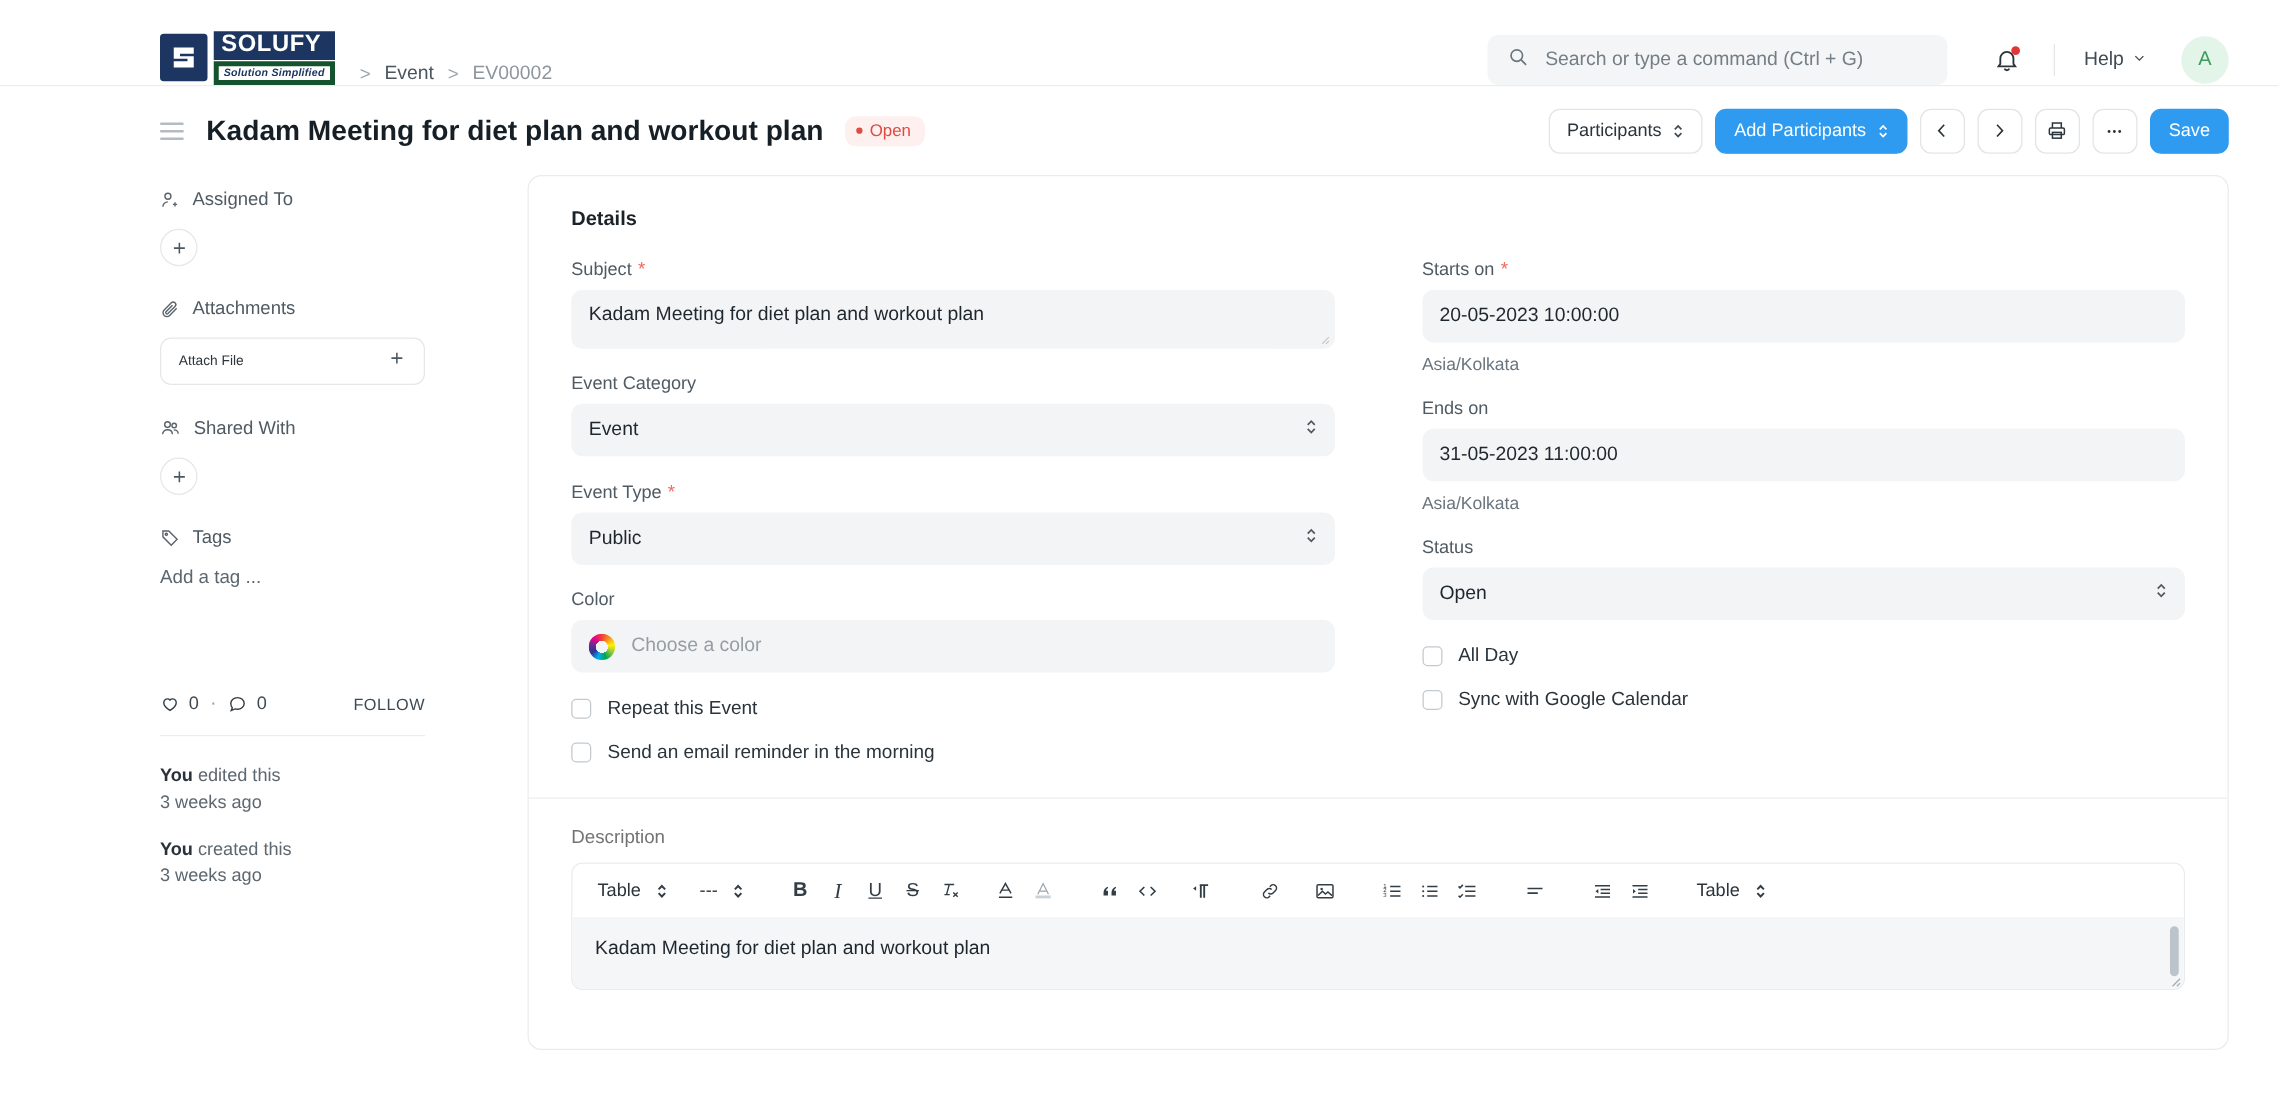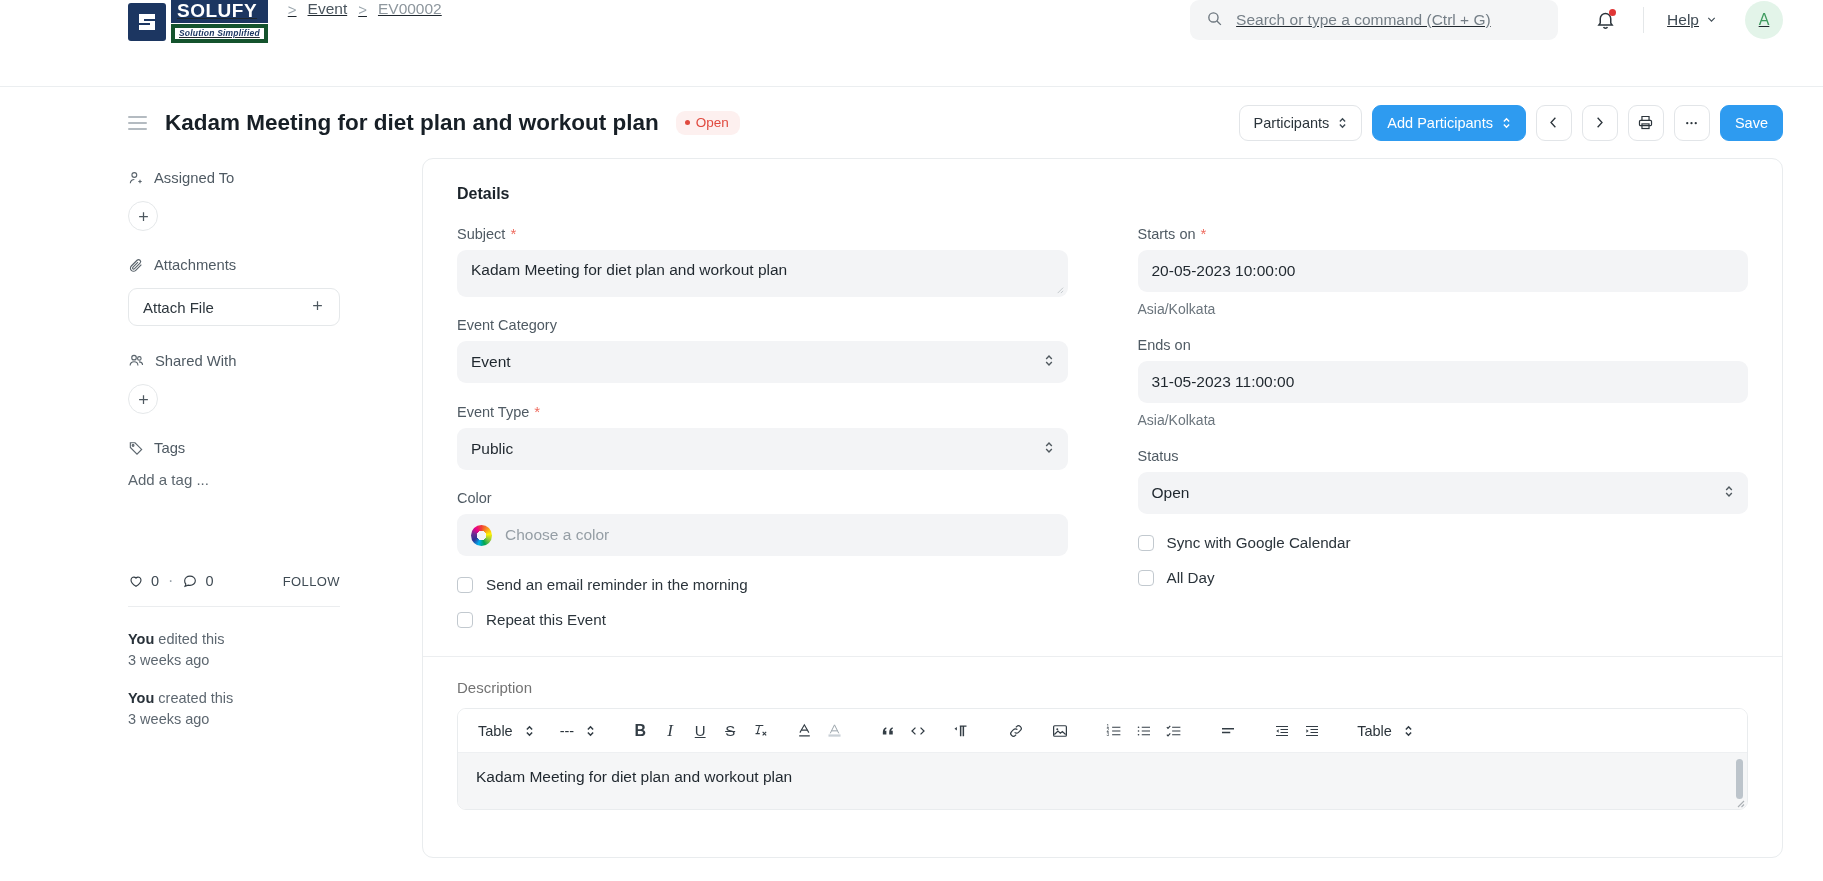--- a/index.html
+++ b/index.html
@@ -6,26 +6,25 @@
   html, body {
     width: 1823px; height: 881px;
     background: #ffffff;
     font-family: "Liberation Sans", sans-serif;
     color: #1f272e;
     overflow: hidden;
   }
 
   
   .navbar {
-    height: 87px;
+    height: 69px;
     border-bottom: 1px solid #ebeef0;
-    display: flex; align-items: flex-start;
+    display: flex; align-items: flex-end;
     padding: 0 40px 0 128px;
     background: #fff;
-    text-decoration: underline;
   }
   .logo-wrap { display: flex; align-items: center; }
   .logo-mark {
     width: 38px; height: 38px;
     background: #1c3661;
     border-radius: 3px;
     display: flex; align-items: center; justify-content: center;
     flex: none;
   }
   .logo-mark svg { display:block; }
@@ -130,21 +129,21 @@
   .plus-circle {
     width: 30px; height: 30px; border-radius: 50%;
     border: 1px solid #e5e8ea; background: #fff;
     display: flex; align-items: center; justify-content: center;
     color: #5a646c; font-size: 19px; cursor: pointer;
   }
   .attach-btn {
     width: 212px; height: 38px;
     border: 1px solid #e5e8ea; border-radius: 9px; background: #fff;
     display: flex; align-items: center; justify-content: space-between;
-    padding: 0 14px; font-size: 15px; color: #2d363d; cursor: pointer;
+    padding: 0 14px; font-size: 11px; color: #2d363d; cursor: pointer;
   }
   .attach-btn .pl { font-size: 19px; color: #5a646c; }
   .tag-add { font-size: 15px; color: #5c666e; cursor: pointer; }
 
   .side-social {
     display: flex; align-items: center; margin-top: 84px;
     padding-bottom: 16px; border-bottom: 1px solid #ebedef;
     width: 212px;
   }
   .soc { display: flex; align-items: center; gap: 7px; font-size: 14.5px; color: #404b54; cursor: pointer; }
@@ -526,26 +525,26 @@
             <span>Color</span>
           </div>
           <div class="ctl">
             <span class="colorwheel"></span>
             <span class="placeholder">Choose a color</span>
           </div>
         </div>
 
         <div class="check-row">
           <span class="cbox"></span>
-          <span>Send an email reminder in the morning</span>
+          <span>Repeat this Event</span>
         </div>
 
         <div class="check-row">
           <span class="cbox"></span>
-          <span>Repeat this Event</span>
+          <span>Send an email reminder in the morning</span>
         </div>
       </div>
 
       <div class="col">
 
         <div class="field">
           <div class="flabel">
             <span>Starts on</span>
             <span class="req">*</span>
           </div>
@@ -575,26 +574,26 @@
               <svg width="10" height="15" viewBox="0 0 10 16" fill="none" stroke="#50595f" stroke-width="1.5">
                   <path d="M2 6.3 5 3.2 8 6.3"></path>
                   <path d="M2 9.7 5 12.8 8 9.7"></path>
                 </svg>
             </span>
           </div>
         </div>
 
         <div class="check-row">
           <span class="cbox"></span>
-          <span>Sync with Google Calendar</span>
+          <span>All Day</span>
         </div>
 
         <div class="check-row">
           <span class="cbox"></span>
-          <span>All Day</span>
+          <span>Sync with Google Calendar</span>
         </div>
       </div>
     </div>
 
     <div class="desc-sep"></div>
 
     <div class="desc-wrap">
       <div class="desc-label">Description</div>
 
       <div class="editor">

